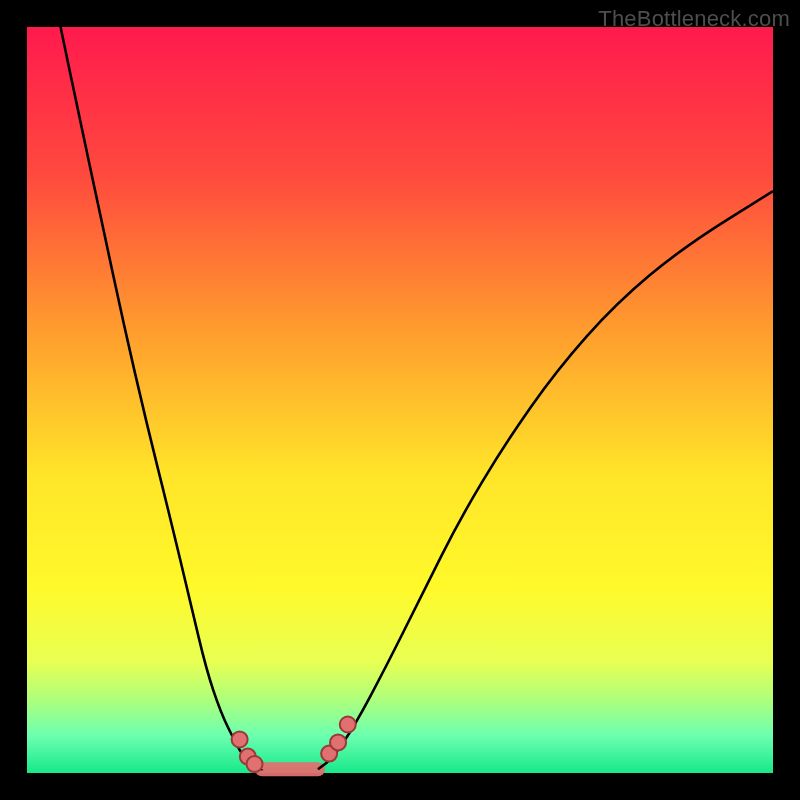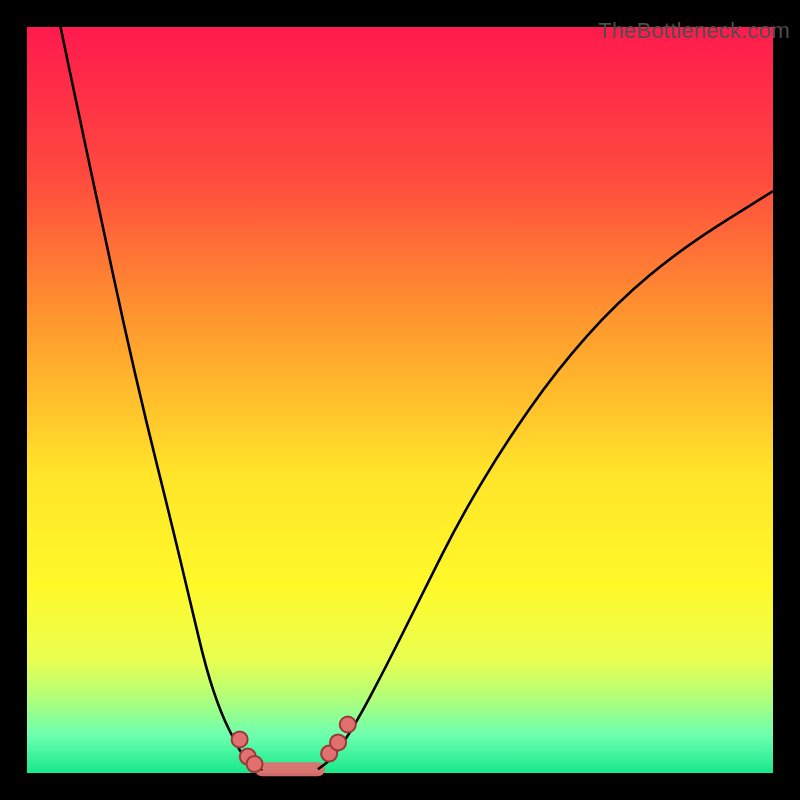--- a/index.html
+++ b/index.html
@@ -28,21 +28,21 @@
       #ffe529 60%,
       #fff92a 75%,
       #e8ff52 85%,
       #b0ff7a 90%,
       #6cffb0 95%,
       #17e88a 100%
     );
   }
   .watermark {
     position: absolute;
-    top: 18px;
+    top: 6px;
     right: 10px;
     color: #4e4e4e;
     font-size: 22px;
     font-weight: 500;
     letter-spacing: 0.2px;
   }
   .curve-svg {
     position: absolute;
     inset: 0;
     overflow: visible;

